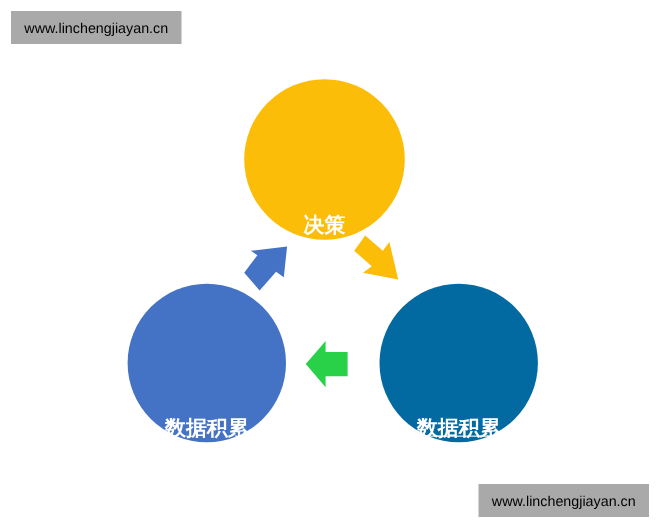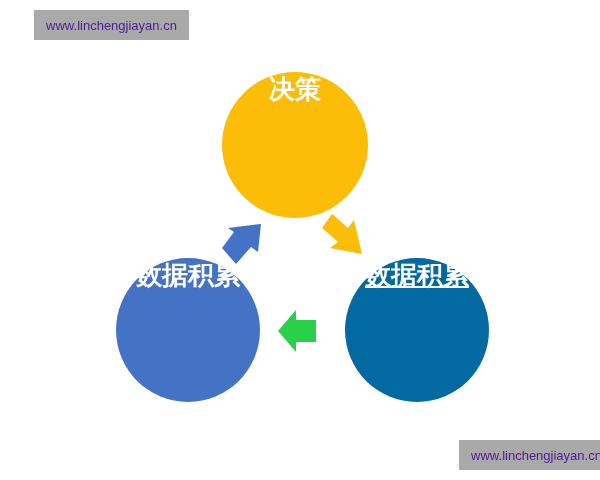--- a/index.html
+++ b/index.html
@@ -1,20 +1,20 @@
 <!DOCTYPE html>
 <html><head>
 <meta charset="utf-8">
 <style>
   html,body{margin:0;padding:0;}
   body{width:600px;height:480px;background:#ffffff;position:relative;overflow:hidden;font-family:"DejaVu Sans","Liberation Sans",sans-serif;}
-  .wm{position:absolute;background:#a9a9a9;color:#4c1d95;font-family:"Liberation Sans","DejaVu Sans",sans-serif;font-size:13px;display:flex;align-items:center;justify-content:center;margin-left:24px;}
+  .wm{position:absolute;background:#a9a9a9;color:#000000;font-family:"Liberation Sans","DejaVu Sans",sans-serif;font-size:13px;display:flex;align-items:center;justify-content:center;}
   .wm-tl{left:10px;top:10px;width:155px;height:30px;}
   .wm-br{left:435px;top:440px;width:155px;height:30px;}
-  .circle{position:absolute;border-radius:50%;display:flex;align-items:flex-start;justify-content:center;color:#fff;font-weight:bold;font-size:26px;letter-spacing:0px;}
+  .circle{position:absolute;border-radius:50%;display:flex;align-items:flex-end;justify-content:center;color:#fff;font-weight:bold;font-size:19px;letter-spacing:0px;}
   .c-yellow{left:222px;top:72px;width:146px;height:146px;background:#fbbd08;}
   .c-blue{left:116px;top:258px;width:144px;height:144px;background:#4472c4;}
   .c-green{left:345px;top:258px;width:144px;height:144px;background:#0369a1;text-decoration:underline;}
   svg.arrow{position:absolute;overflow:visible;}
 </style>
 </head>
 <body>
 
 <div class="wm wm-tl">www.linchengjiayan.cn</div>
 

